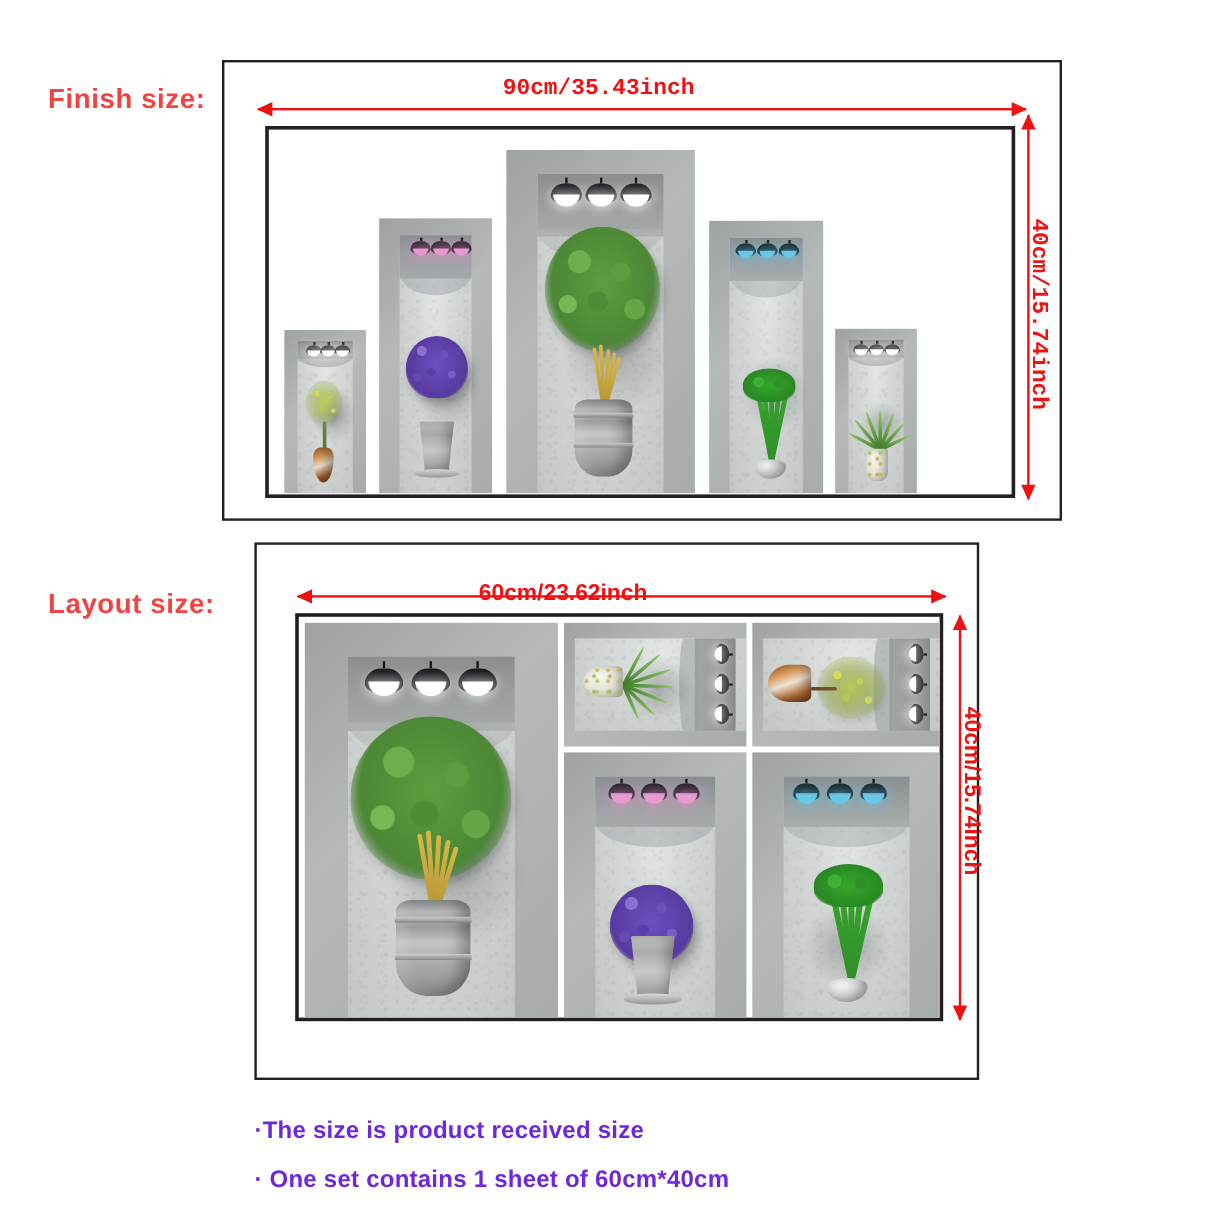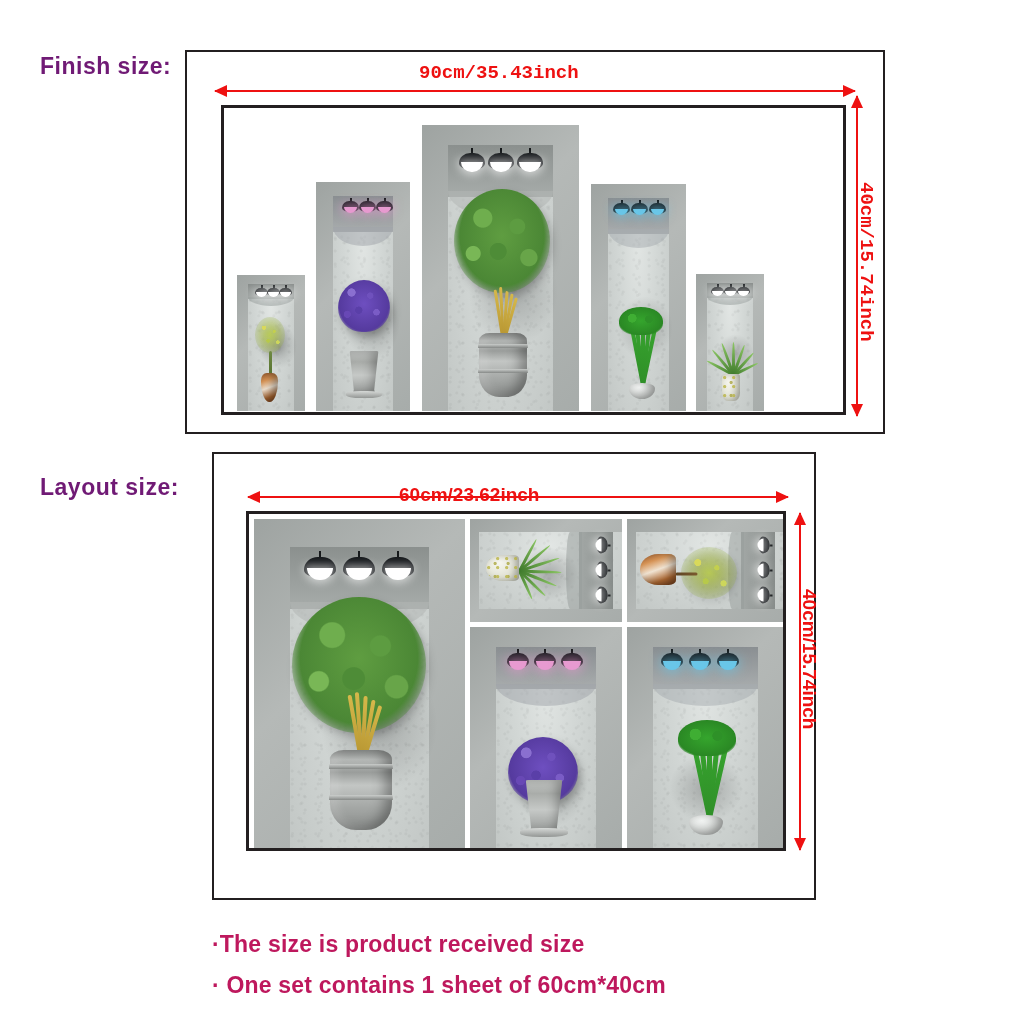--- a/index.html
+++ b/index.html
@@ -14,23 +14,24 @@
     position: relative;
     font-family: "Liberation Sans", sans-serif;
     overflow: hidden;
   }
 
   
   .section-label {
     position: absolute;
     font-size: 23px;
     font-weight: bold;
-    color: #701a75;
+    color: #ef4444;
     letter-spacing: 0.5px;
     white-space: nowrap;
+    margin-top: 16px;
   }
   #finish-label { left: 40px; top: 53px; }
   #layout-label { left: 40px; top: 474px; }
 
   
   .panel {
     position: absolute;
     background: #ffffff;
     border: 2px solid #231f20;
     box-sizing: border-box;
@@ -300,23 +301,23 @@
   }
   .shadow-blob {
     position: absolute;
     border-radius: 50%;
     background: radial-gradient(ellipse at 50% 50%, rgba(0,0,0,.22) 0%, rgba(0,0,0,0) 70%);
   }
 
   
   .footnote {
     position: absolute;
-    font-size: 23px;
+    font-size: 20px;
     font-weight: bold;
-    color: #be185d;
+    color: #6d28d9;
     white-space: nowrap;
     letter-spacing: .2px;
   }
   #note-1 { left: 212px; top: 931px; }
   #note-2 { left: 212px; top: 972px; }
 </style>
 </head>
 <body>
 
 <div class="section-label" id="finish-label">Finish  size:</div>

